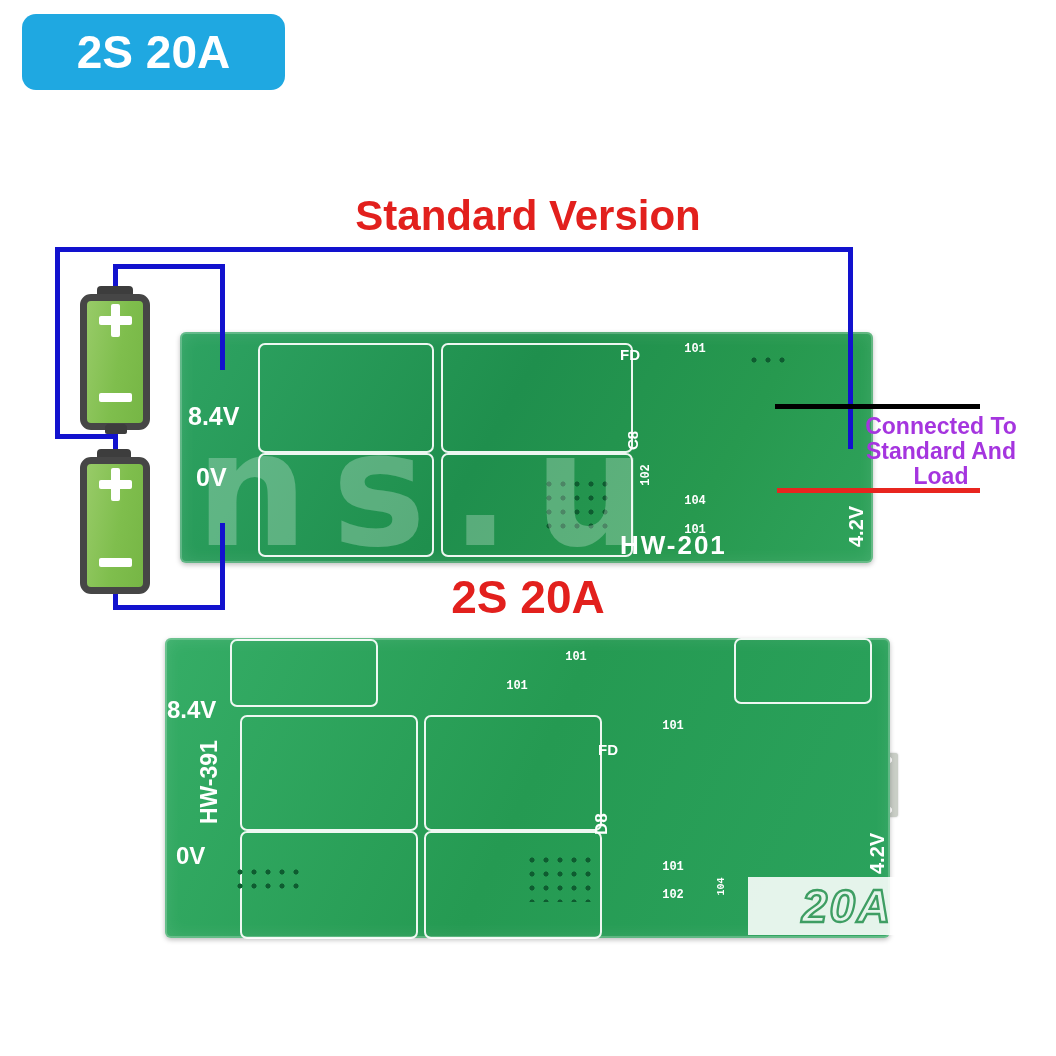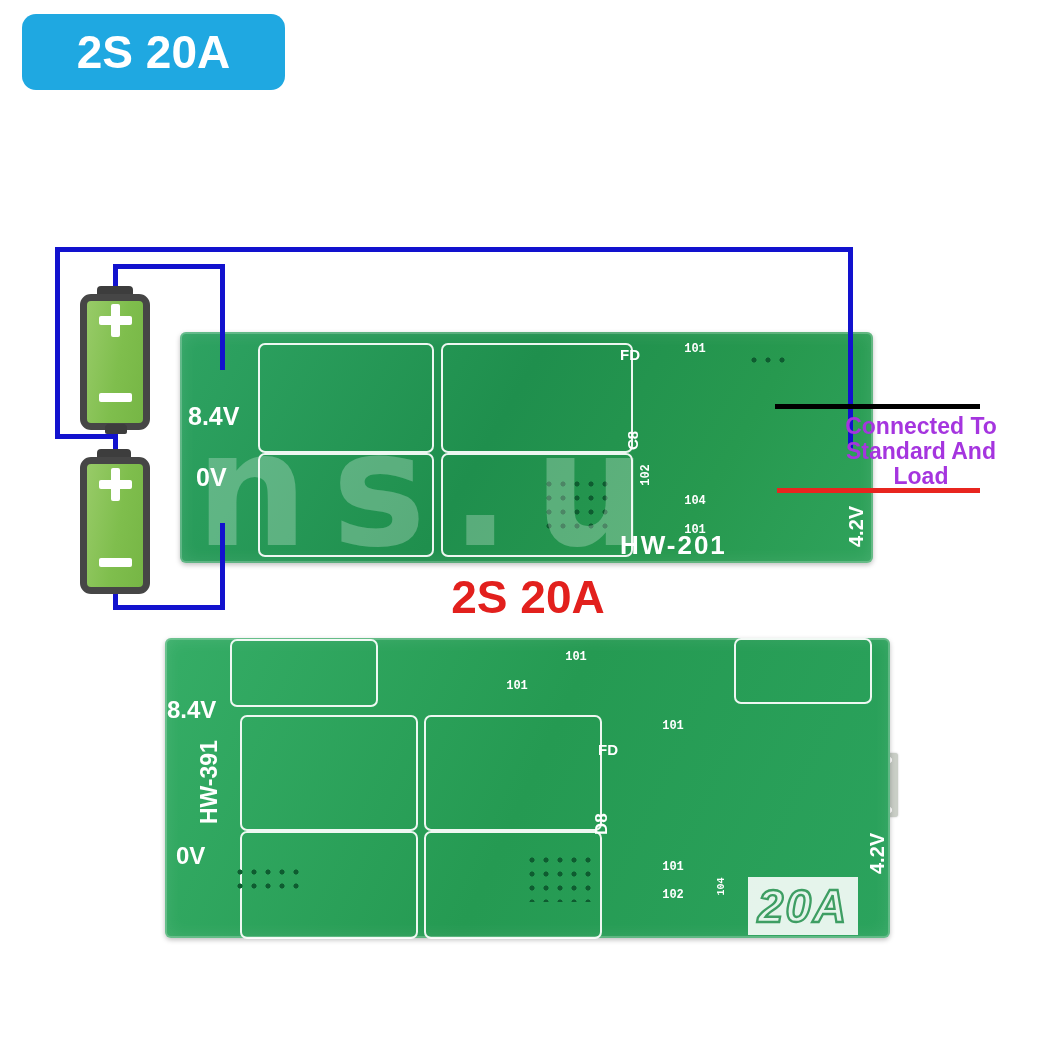--- a/index.html
+++ b/index.html
@@ -79,31 +79,32 @@
   .batcap{position:absolute;background:#3d3d3d;border-radius:4px 4px 2px 2px;z-index:7;}
   .batbody{position:absolute;background:linear-gradient(100deg,#98cb68 0%,#7FBE4D 55%,#76b645 100%);
            border:7px solid #464646;border-radius:11px;z-index:7;}
   .bbar{position:absolute;background:#fff;border-radius:2px;z-index:8;}
   
   .wm{position:absolute;font-weight:bold;color:rgba(255,255,255,.26);z-index:5;letter-spacing:24px;
       font-family:"DejaVu Sans",sans-serif;white-space:nowrap;pointer-events:none;}
   
   .anno{position:absolute;color:#A535DF;font-weight:bold;text-align:center;z-index:8;line-height:25px;font-size:23px;}
   
-  .cur20{position:absolute;background:rgba(255,255,255,.88);display:flex;align-items:center;justify-content:center;z-index:3;}
+  .cur20{position:absolute;background:rgba(255,255,255,.88);display:flex;align-items:center;justify-content:center;z-index:3;padding-left:44px;}
   .cur20 span{font-style:italic;font-weight:bold;font-size:46px;color:transparent;
               -webkit-text-stroke:2.3px #3e9e63;letter-spacing:2px;}
 </style>
 </head>
 <body>
 
 <div id="canvas">
 
   <div class="badge" style="left:22px;top:14px;width:263px;height:76px;font-size:46px;">2S 20A</div>
 
+  <div class="rtitle" style="top:192px;font-size:42px;">Standard Version</div>
   <div class="rtitle" style="top:570px;font-size:46px;">2S 20A</div>
 
   <div class="pcb pcb1" style="left:180px;top:332px;width:693px;height:231px;">
 
     <div class="silk" style="left:78px;top:11px;width:172px;height:106px;"></div>
     <div class="silk" style="left:261px;top:11px;width:188px;height:106px;"></div>
     <div class="silk" style="left:78px;top:121px;width:172px;height:100px;"></div>
     <div class="silk" style="left:261px;top:121px;width:188px;height:100px;"></div>
     <div class="vdots" style="left:365px;top:148px;width:70px;height:50px;"></div>
     <div class="vdots" style="left:570px;top:24px;width:40px;height:10px;"></div>
@@ -334,19 +335,19 @@
   <div class="bbar" style="left:111px;top:304px;width:9px;height:33px;"></div>
   <div class="bbar" style="left:99px;top:393px;width:33px;height:9px;"></div>
   <div class="batcap" style="left:105px;top:424px;width:22px;height:10px;"></div>
 
   <div class="batcap" style="left:97px;top:449px;width:34px;height:11px;"></div>
   <div class="batbody" style="left:80px;top:457px;width:56px;height:123px;"></div>
   <div class="bbar" style="left:99px;top:480px;width:33px;height:9px;"></div>
   <div class="bbar" style="left:111px;top:468px;width:9px;height:33px;"></div>
   <div class="bbar" style="left:99px;top:558px;width:33px;height:9px;"></div>
 
-  <div class="anno" style="left:833px;top:414px;width:176px;">
+  <div class="anno" style="left:853px;top:414px;width:176px;">
     <div>Connected To</div>
     <div>Standard And</div>
     <div>Load</div>
   </div>
 
 </div>
 
 </body></html>

